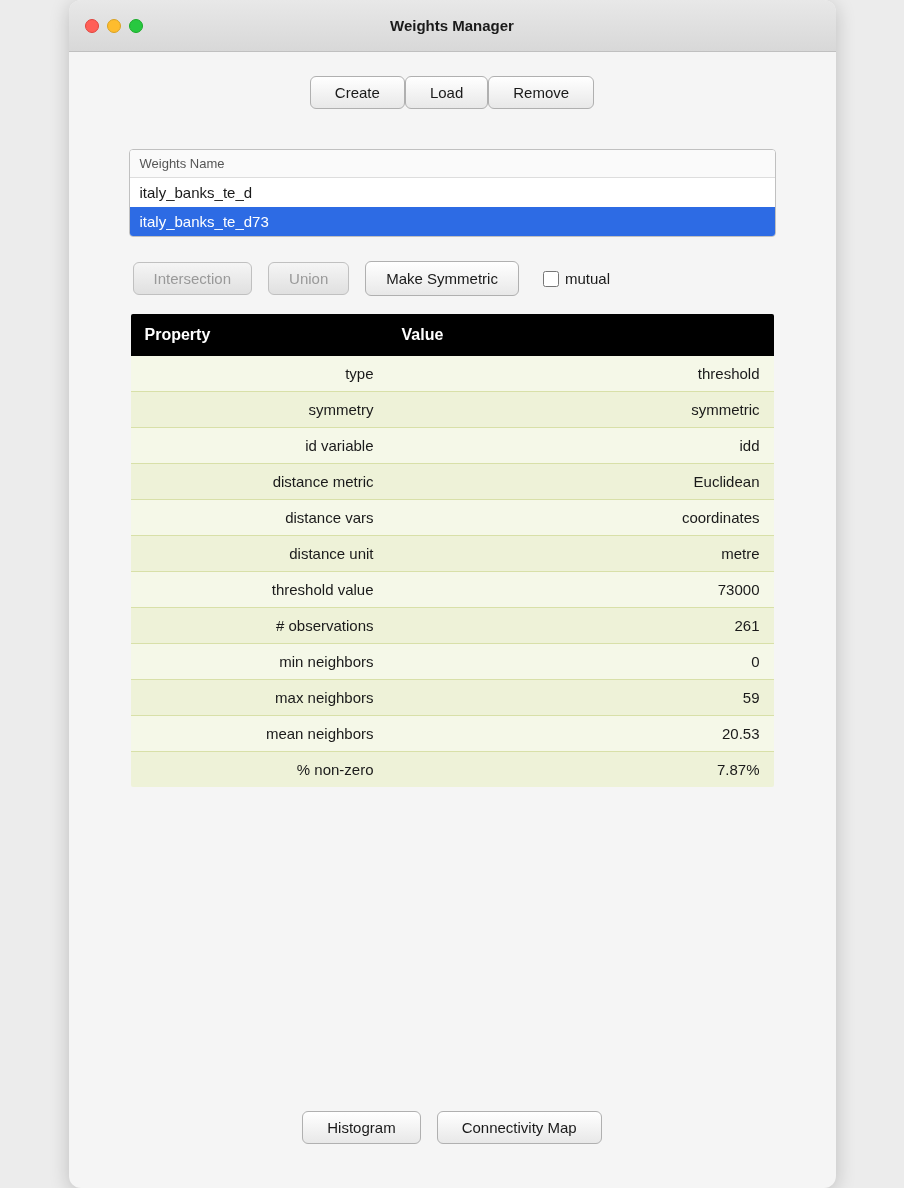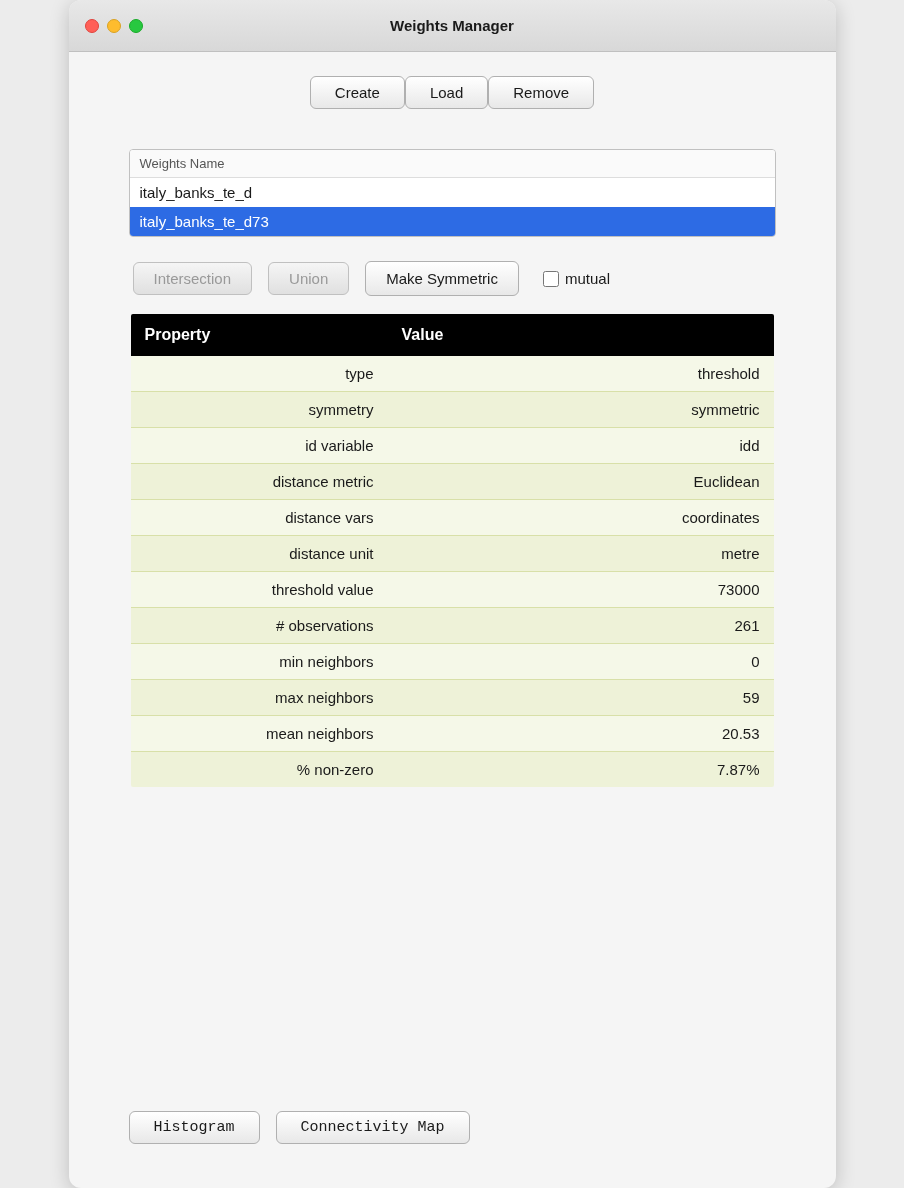--- a/index.html
+++ b/index.html
@@ -230,24 +230,24 @@
     }
 
     .prop-value {
       text-align: right;
       color: #1a1a1a;
     }
 
     
     .bottom-buttons {
       display: flex;
+      justify-content: center;
       gap: 16px;
       margin-top: auto;
       padding-bottom: 20px;
-      font-family: Liberation Mono, monospace;
     }
   </style>
 </head>
 <body>
 
 <div class="window">
 
   <div class="title-bar">
     <div class="traffic-lights">
       <div class="traffic-light traffic-light-close"></div>

